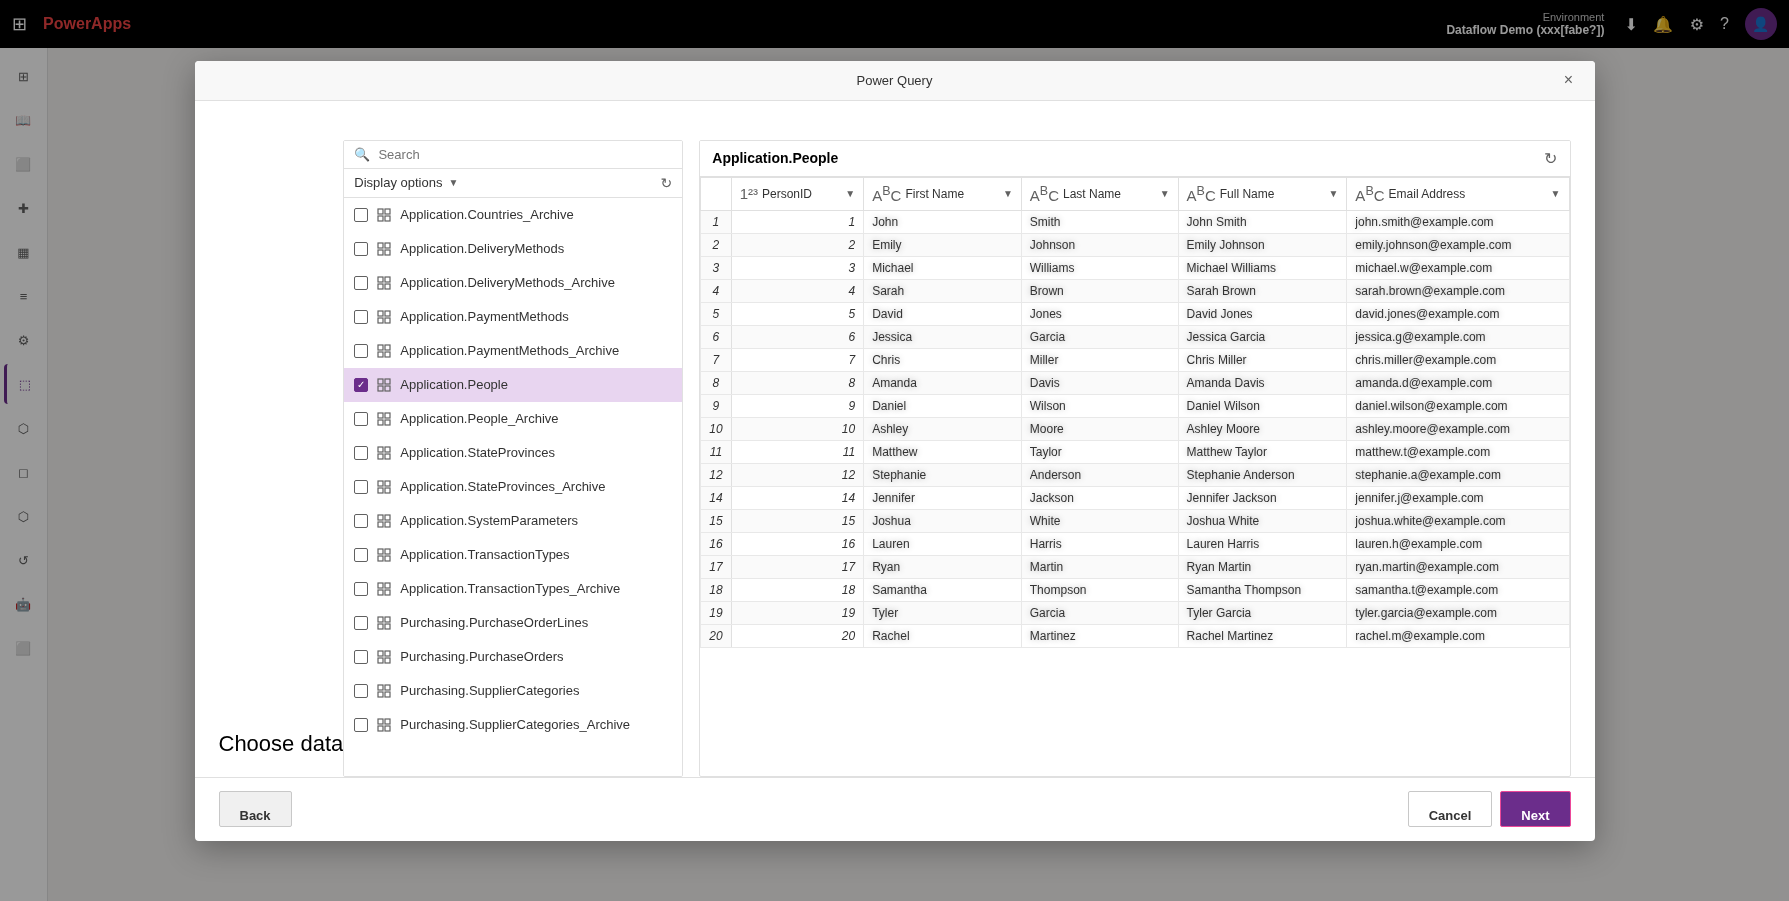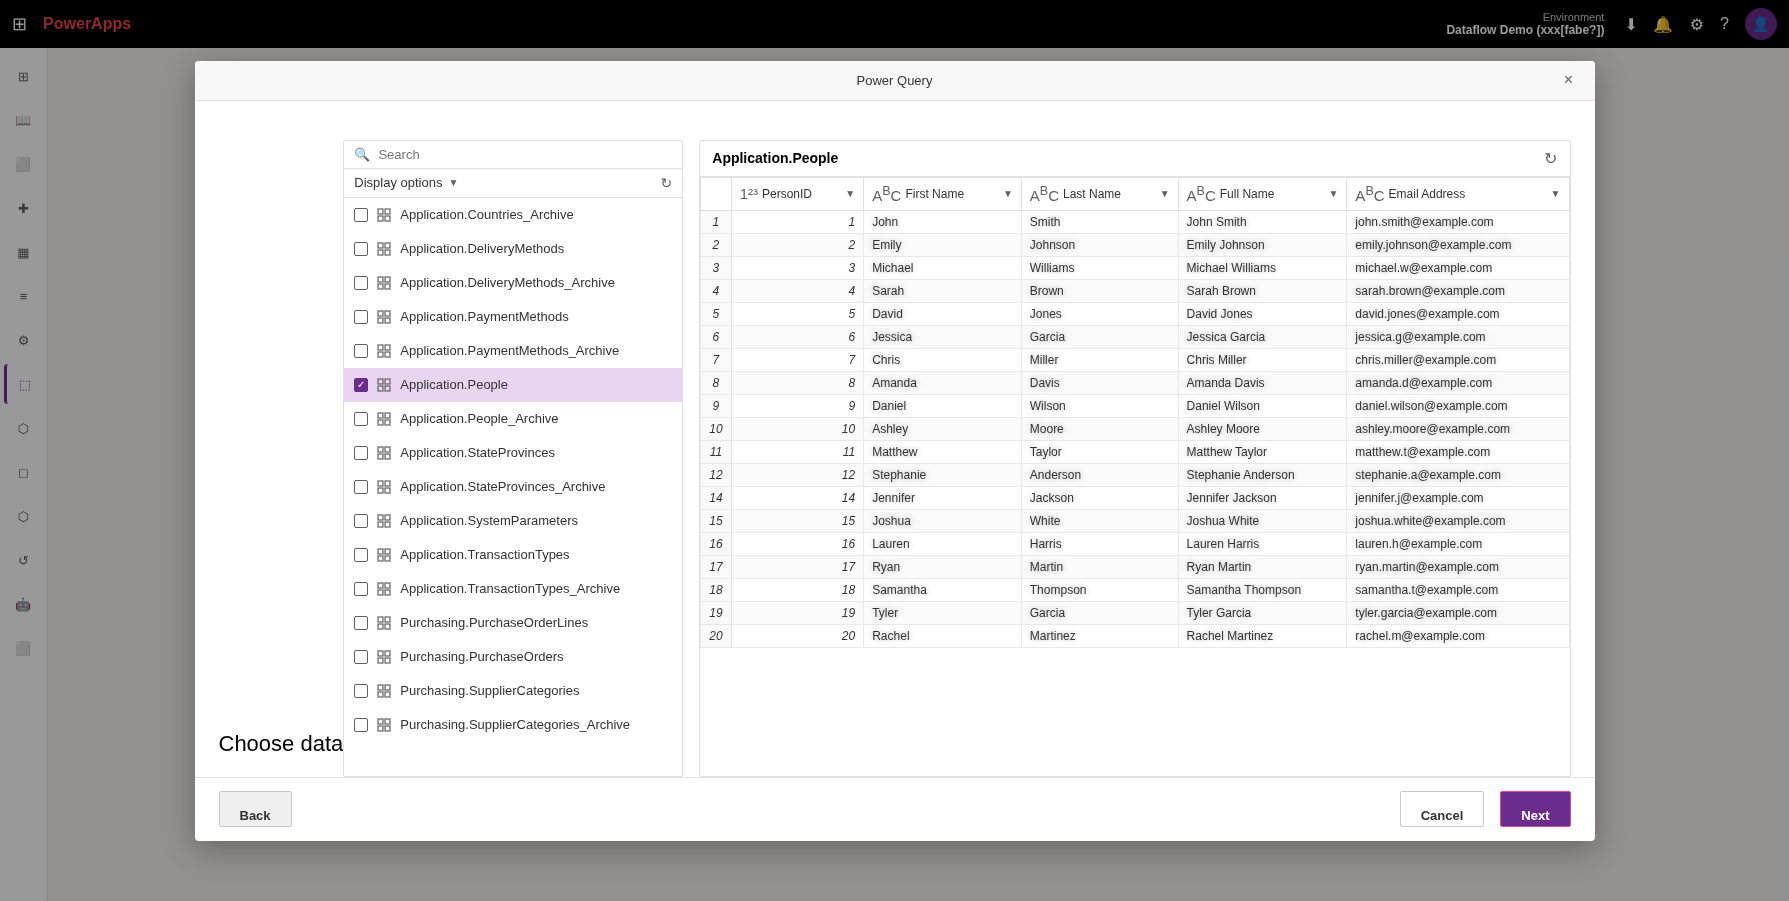--- a/index.html
+++ b/index.html
@@ -393,21 +393,21 @@
       color: #333;
       border: 1px solid #c8c8c8;
     }
     .btn-primary {
       background: #6b2d8b;
       color: #fff;
       border: 1px solid #ec4899;
     }
     .footer-right {
       display: flex;
-      gap: 16px;
+      gap: 8px;
     }
 
     
     .sidebar-nav-item {
       display: flex;
       align-items: center;
       justify-content: center;
       width: 40px; height: 40px;
       cursor: pointer;
       border-radius: 4px;

